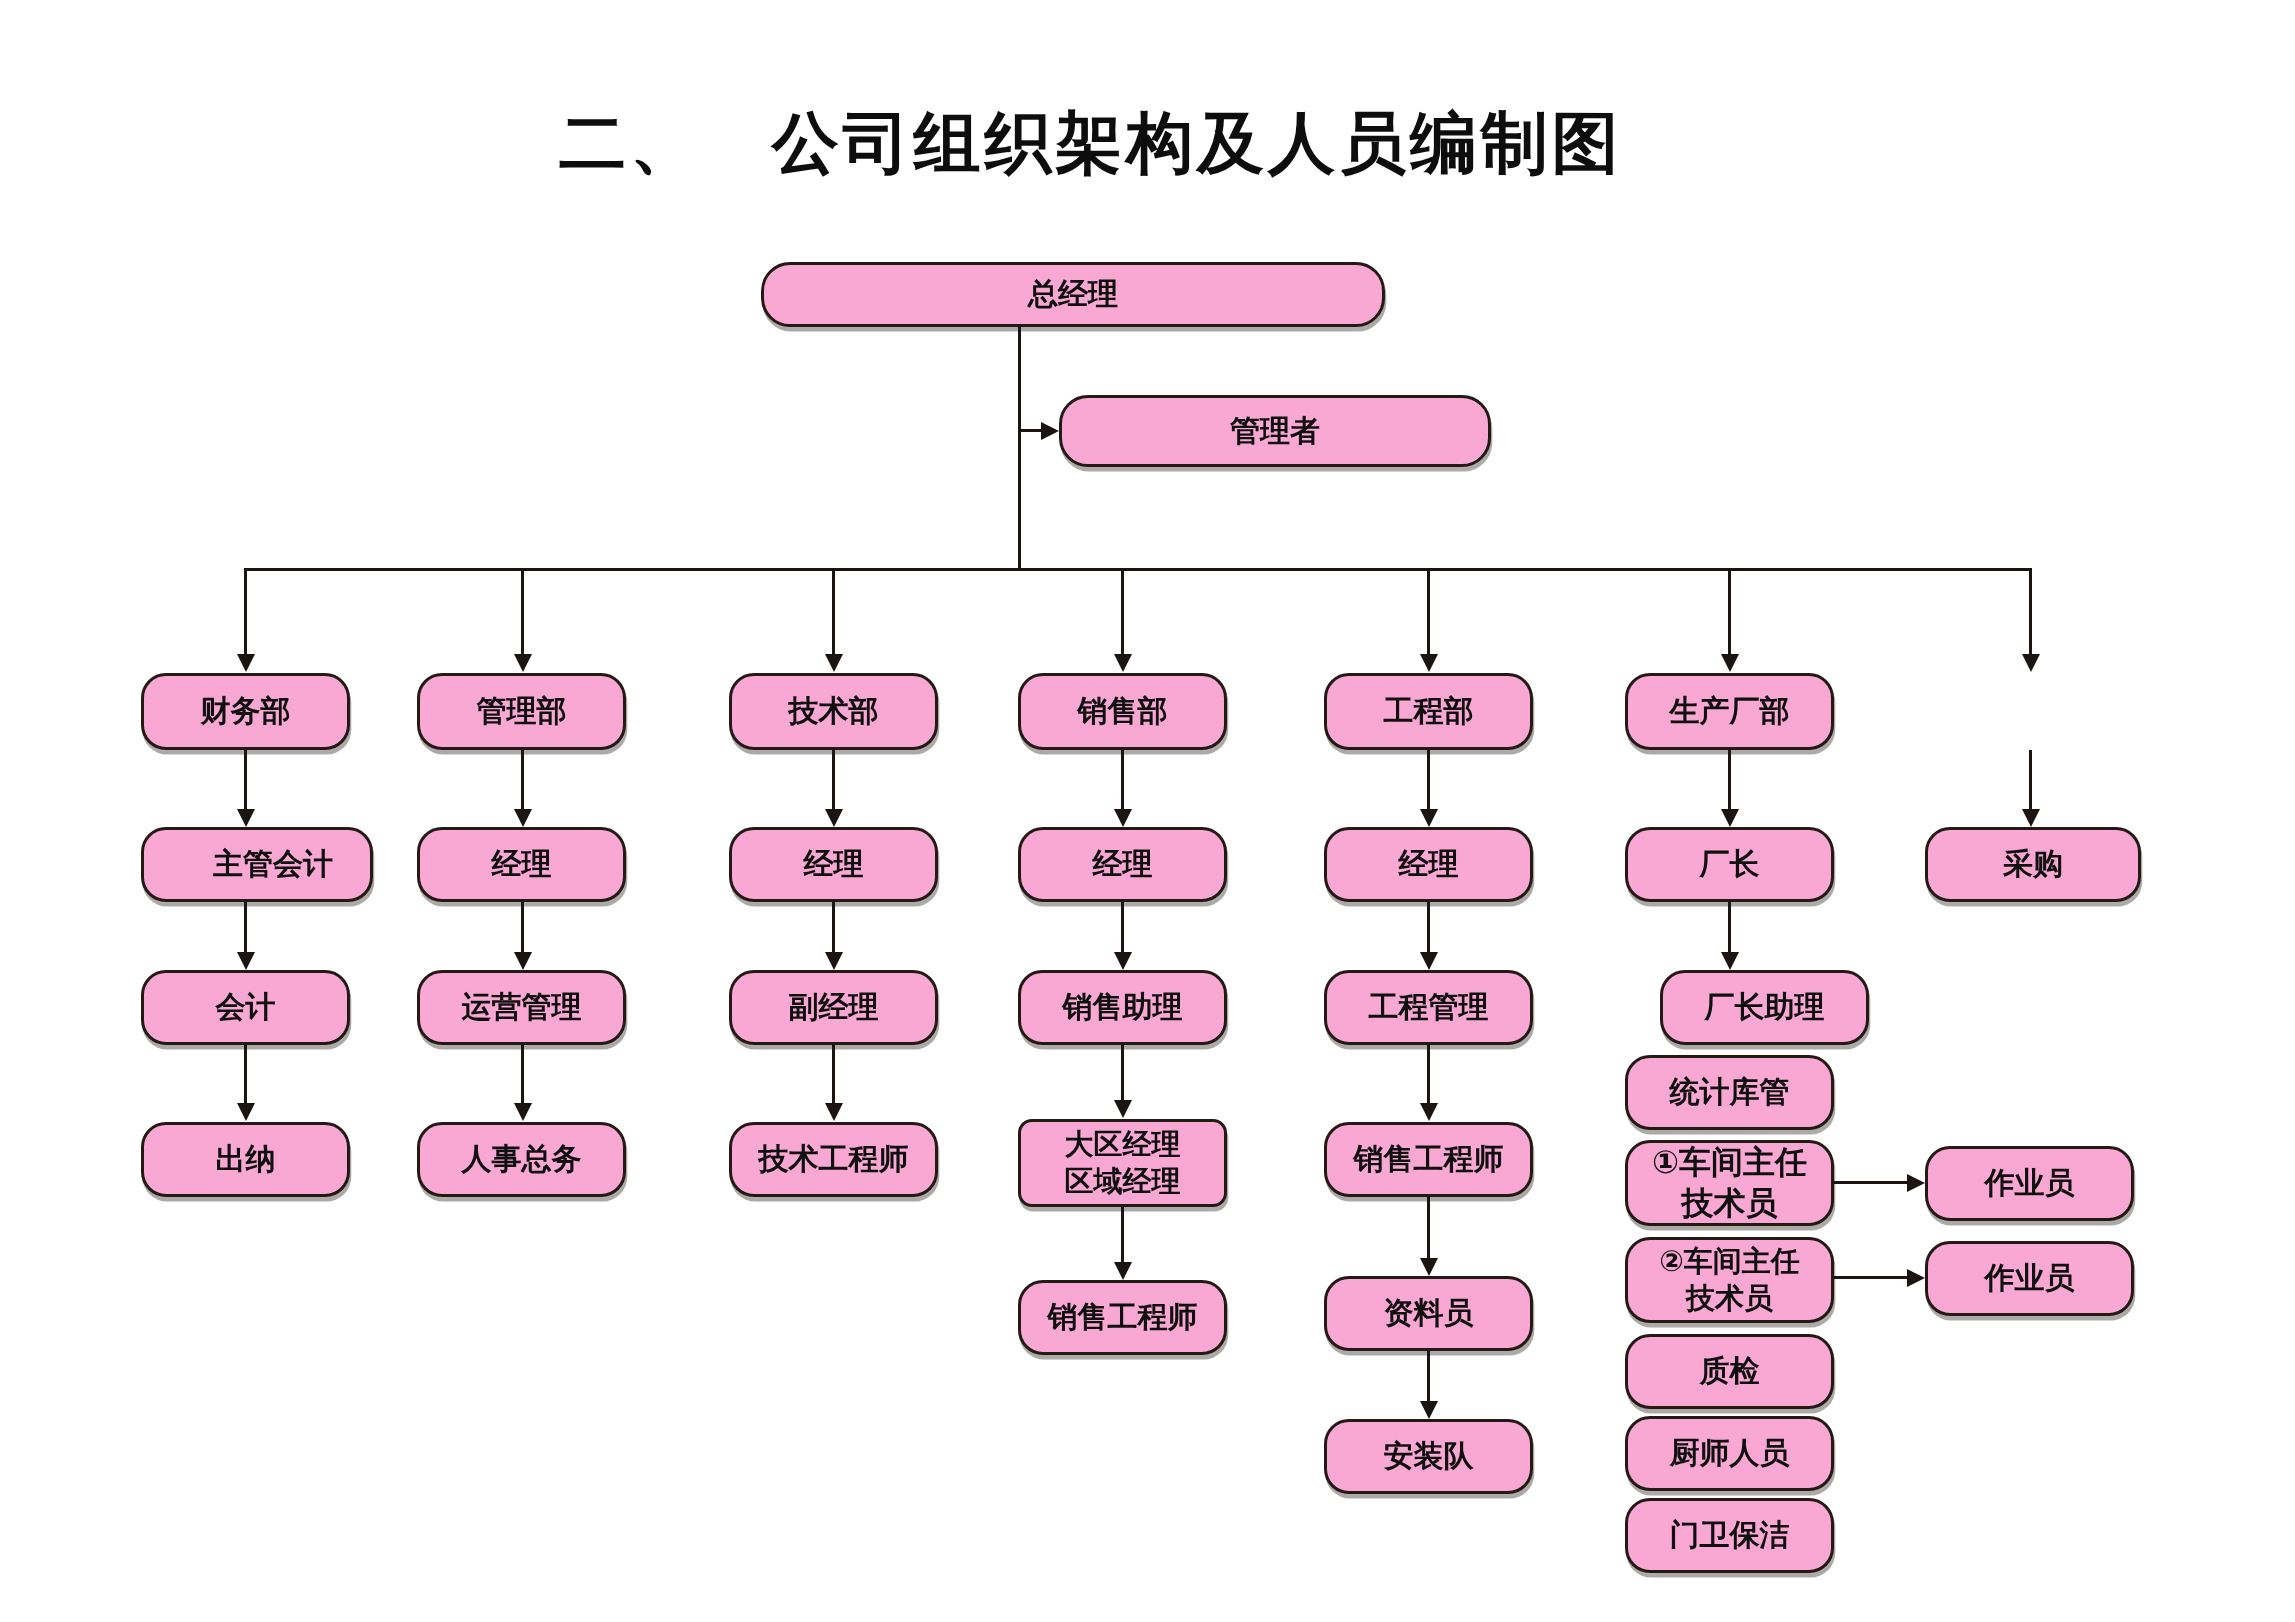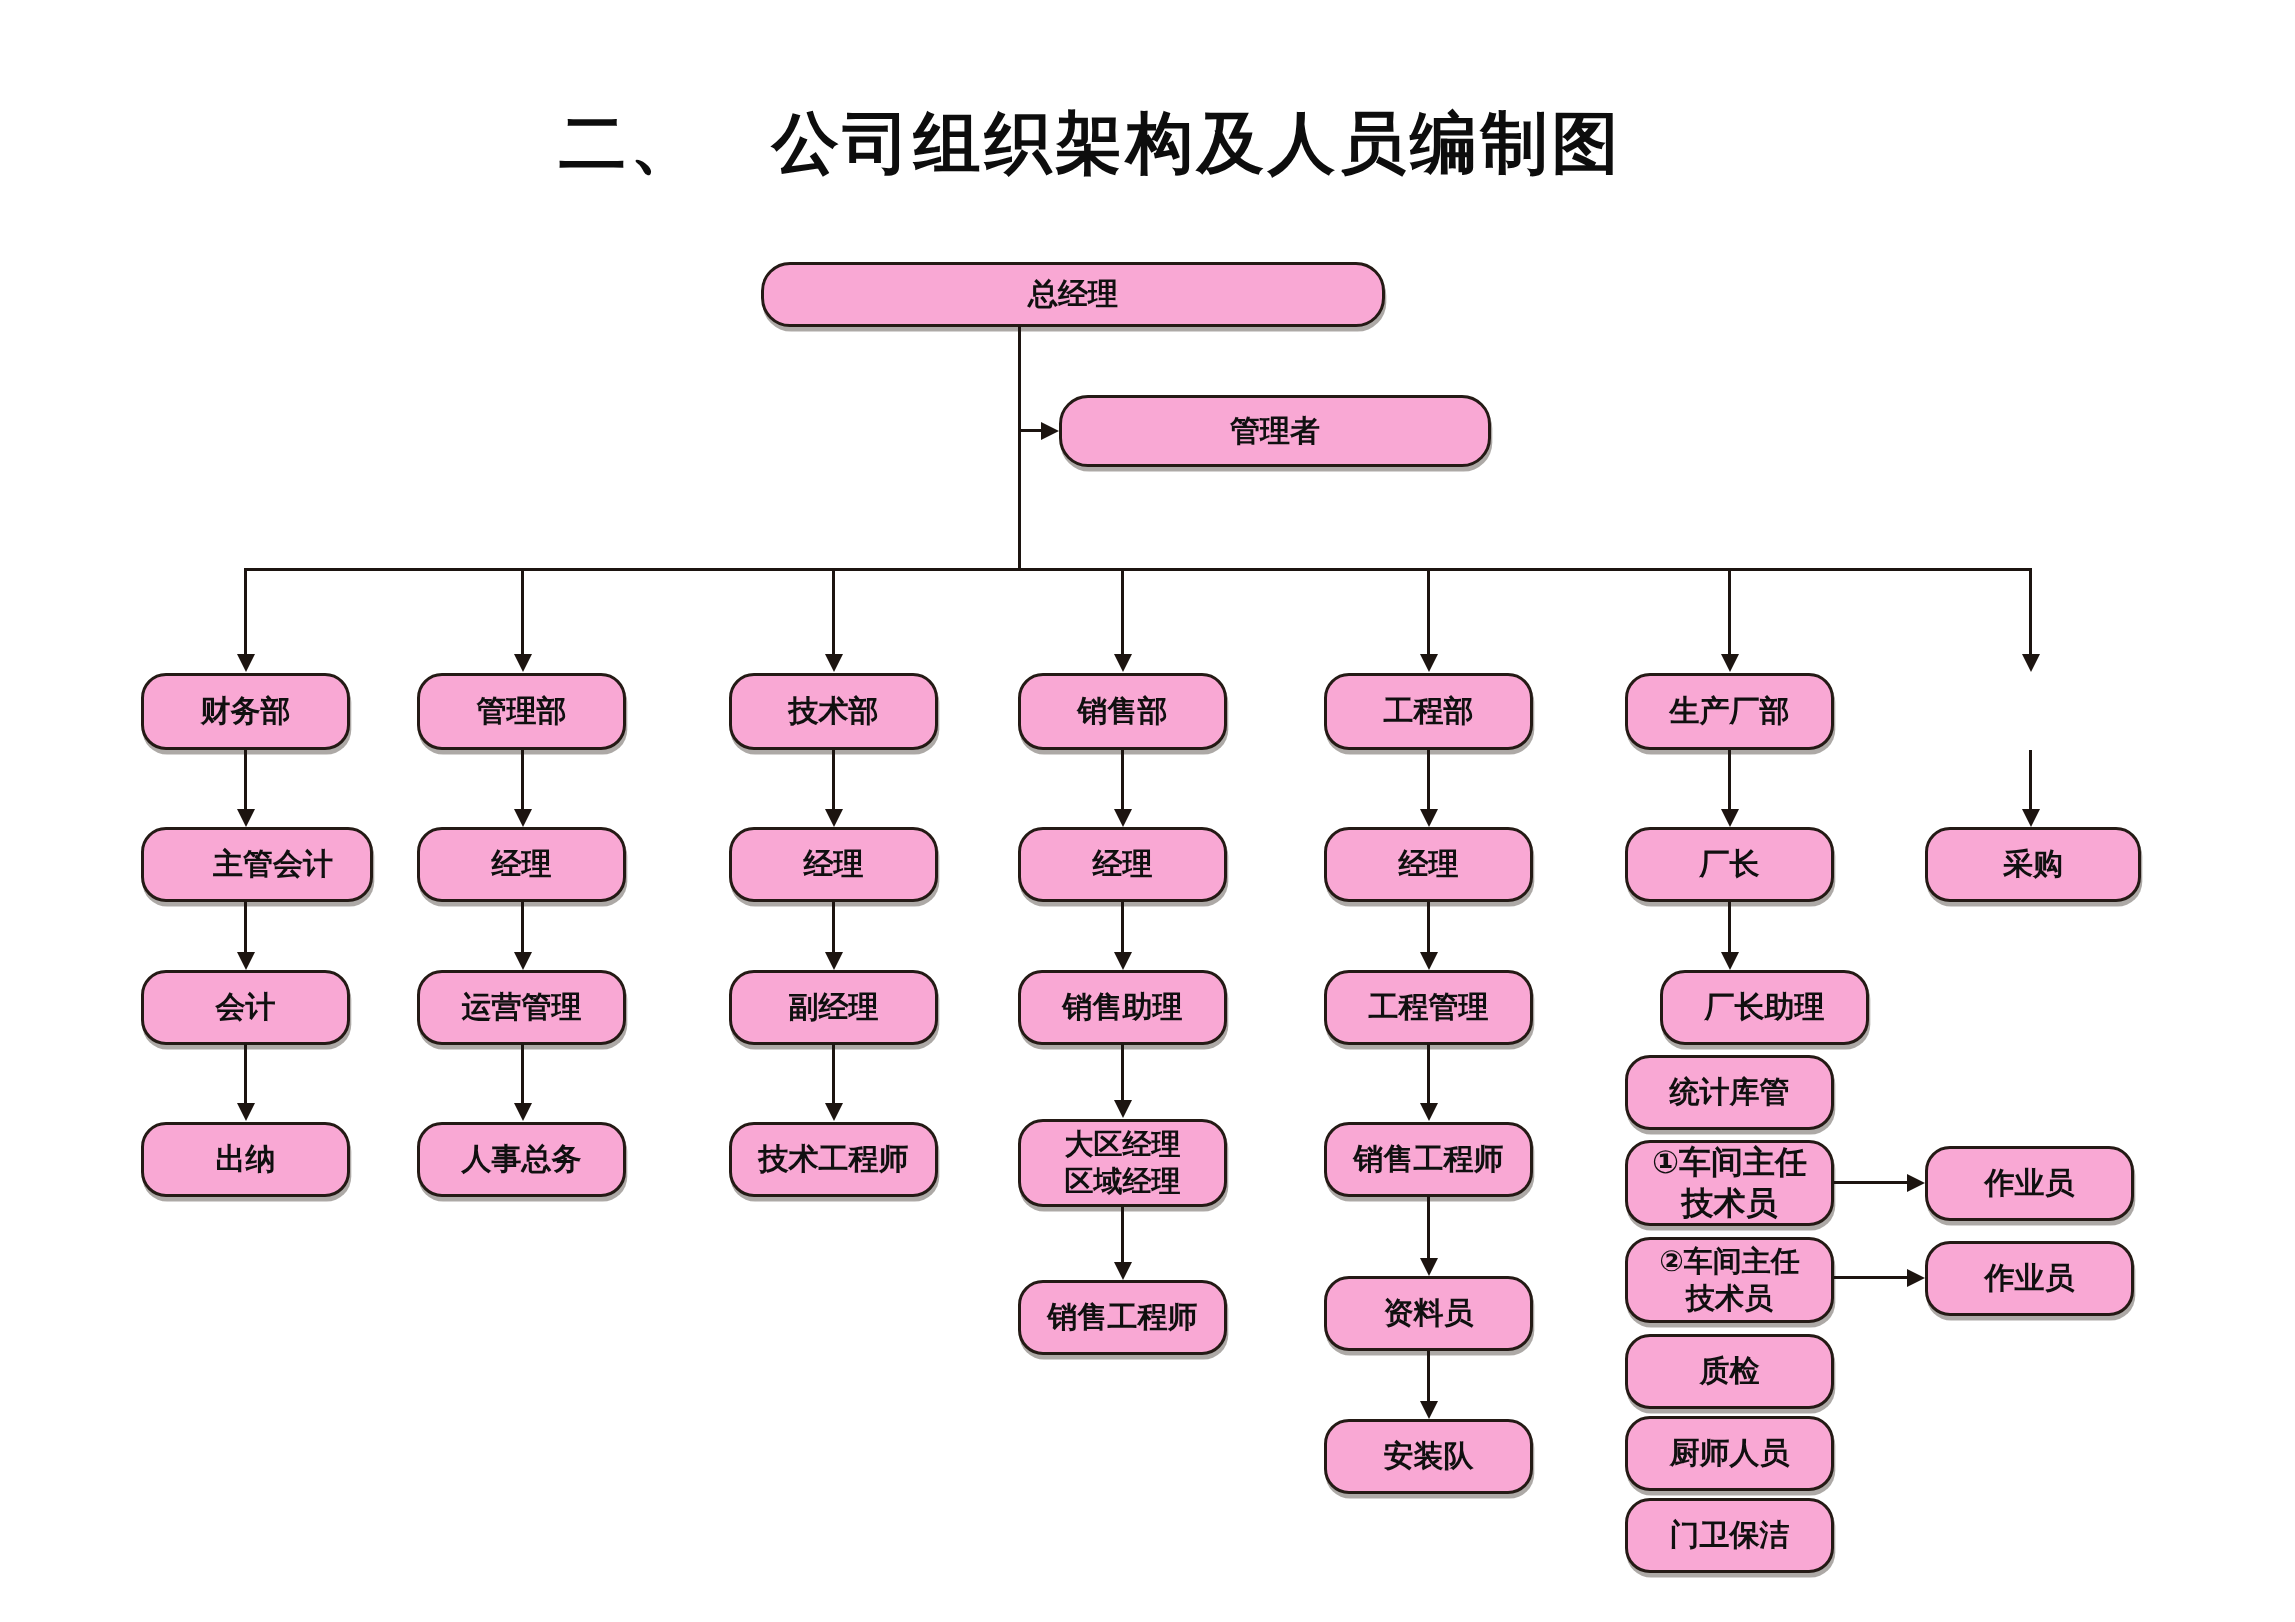--- a/index.html
+++ b/index.html
@@ -87,21 +87,21 @@
 
   <div class="varrow" style="left:244px;top:1044px;height:59px;"></div>
   <div class="varrow" style="left:521px;top:1044px;height:59px;"></div>
   <div class="varrow" style="left:832px;top:1044px;height:59px;"></div>
   <div class="varrow" style="left:1121px;top:1044px;height:56px;"></div>
   <div class="varrow" style="left:1427px;top:1044px;height:59px;"></div>
 
   <div class="node" style="left:141px;top:1122px;width:209px;height:75px;">出纳</div>
   <div class="node" style="left:417px;top:1122px;width:209px;height:75px;">人事总务</div>
   <div class="node" style="left:729px;top:1122px;width:209px;height:75px;">技术工程师</div>
-  <div class="node" style="left:1018px;top:1119px;width:209px;height:88px;font-size:29px;">大区经理
+  <div class="node" style="left:1018px;top:1119px;width:209px;height:88px;font-size:29px;border-radius:14px;">大区经理
 区域经理</div>
   <div class="node" style="left:1324px;top:1122px;width:209px;height:75px;">销售工程师</div>
 
   <div class="varrow" style="left:1121px;top:1207px;height:55px;"></div>
   <div class="node" style="left:1018px;top:1280px;width:209px;height:75px;">销售工程师</div>
 
   <div class="varrow" style="left:1427px;top:1196px;height:62px;"></div>
   <div class="node" style="left:1324px;top:1276px;width:209px;height:75px;">资料员</div>
   <div class="varrow" style="left:1427px;top:1351px;height:50px;"></div>
   <div class="node" style="left:1324px;top:1419px;width:209px;height:75px;">安装队</div>

